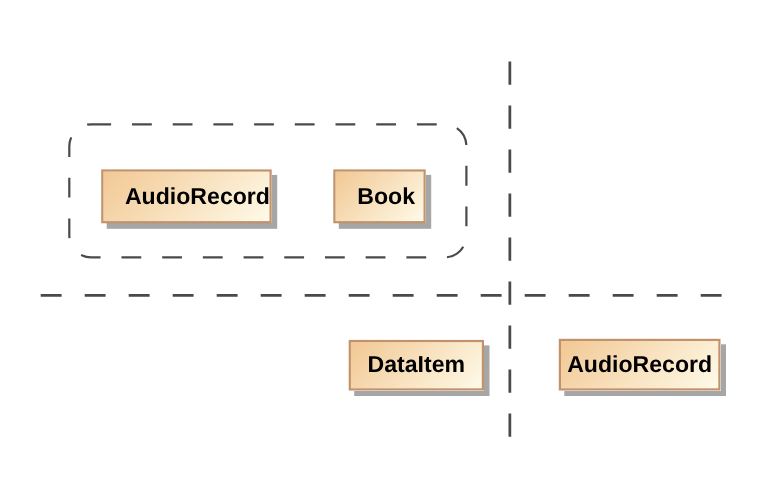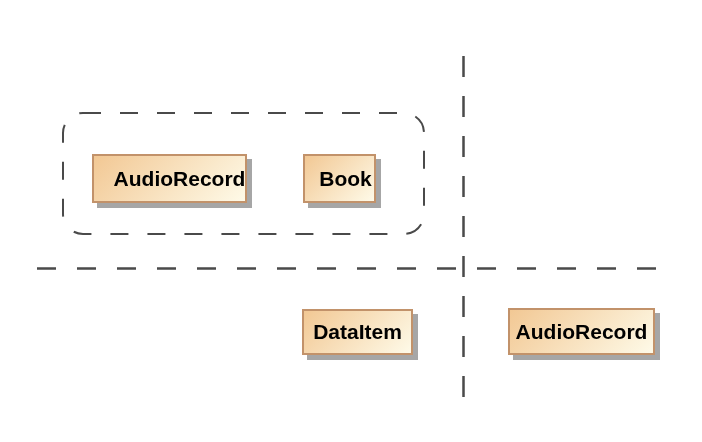--- a/index.html
+++ b/index.html
@@ -48,25 +48,25 @@
   <svg class="guides" width="702" height="442" viewBox="0 0 702 442">
     <line class="dash-line" x1="37" y1="268.5" x2="657" y2="268.5"></line>
     <line class="dash-line vertical" x1="463.5" y1="56" x2="463.5" y2="400"></line>
     <rect class="dash-rect" x="63" y="113" width="361" height="121" rx="20" ry="20"></rect>
   </svg>
 
   <div class="node" style="left:92px;top:154px;width:155px;height:49px;padding-left:20px;">
     <span class="node-label">AudioRecord</span>
   </div>
 
-  <div class="node" style="left:303px;top:154px;width:73px;height:49px;padding-left:12px;">
+  <div class="node" style="left:303px;top:154px;width:84px;height:49px;padding-left:12px;">
     <span class="node-label">Book</span>
   </div>
 
-  <div class="node" style="left:302px;top:309px;width:111px;height:46px;">
+  <div class="node" style="left:317px;top:309px;width:123px;height:46px;">
     <span class="node-label">DataItem</span>
   </div>
 
   <div class="node" style="left:508px;top:308px;width:147px;height:47px;">
     <span class="node-label">AudioRecord</span>
   </div>
 
 </div>
 
 </body></html>

